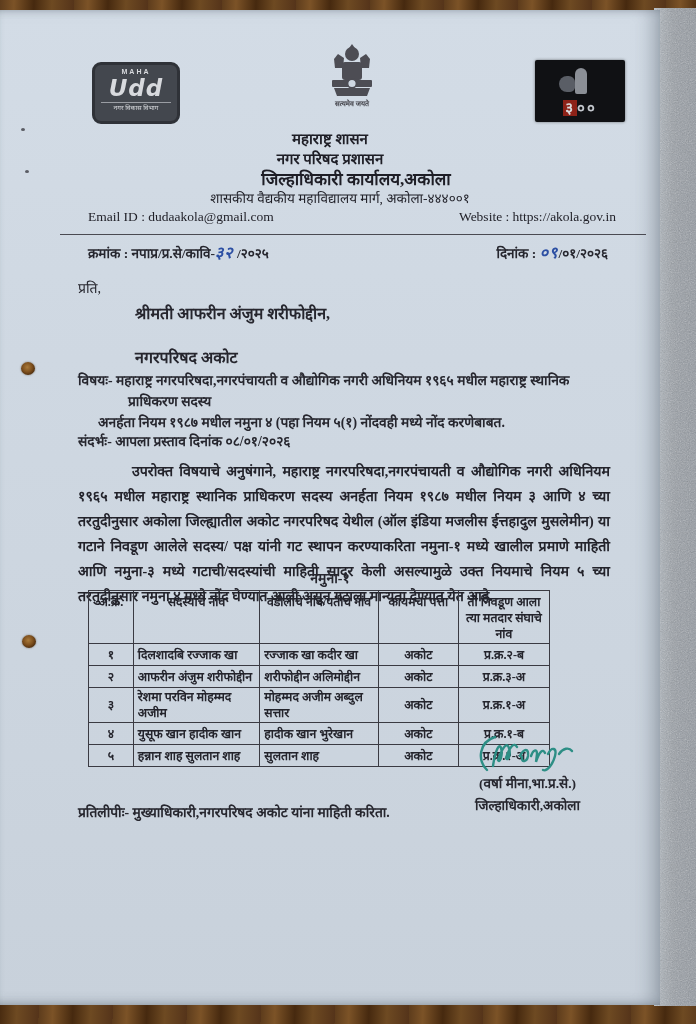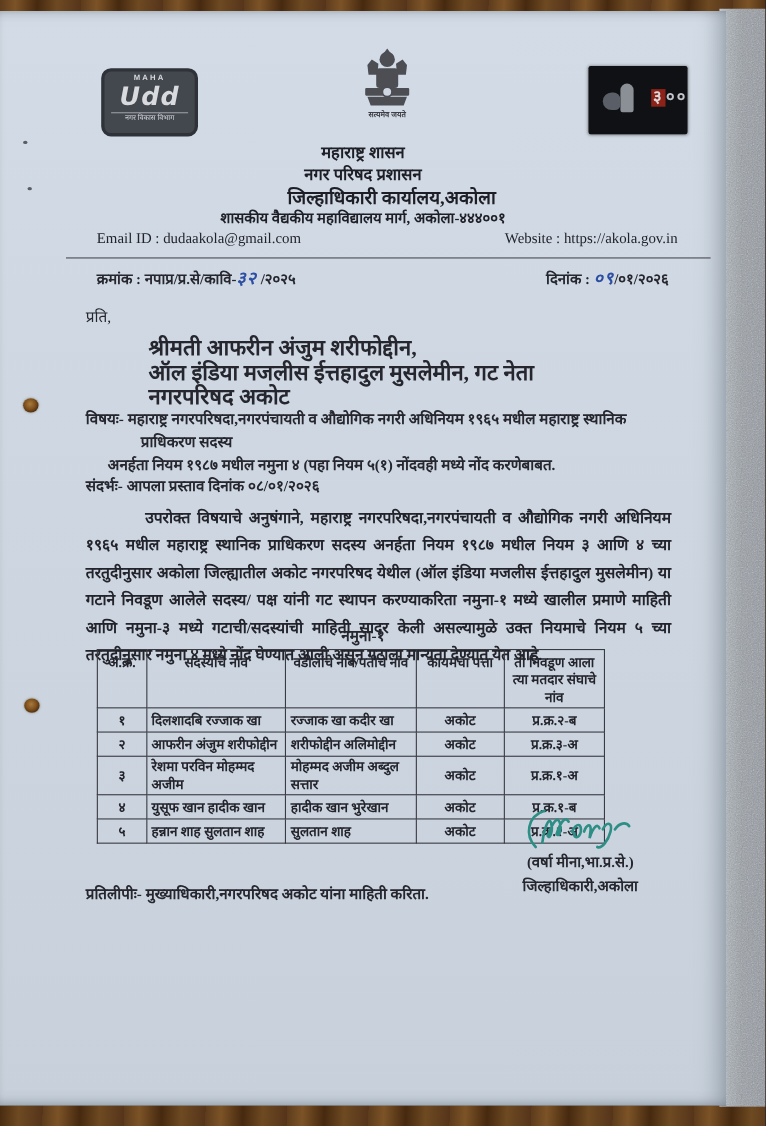--- a/index.html
+++ b/index.html
@@ -21,40 +21,40 @@
     box-shadow:0 0 2px rgba(60,40,10,.6);}
   .staple{position:absolute;width:4px;height:3px;border-radius:50%;background:#3c3c44;opacity:.8;}
   
   #maha-logo{left:92px;top:52px;width:88px;height:62px;background:#43474e;border:3px solid #2f3238;
     border-radius:9px;color:#d8dade;text-align:center;box-sizing:border-box;padding-top:3px;}
   #maha-logo .l1{font-size:7px;letter-spacing:2px;font-weight:bold;line-height:8px;font-family:"Liberation Sans",sans-serif;}
   #maha-logo .l2{font-size:23px;font-weight:bold;font-style:italic;line-height:24px;letter-spacing:1px;font-family:"DejaVu Sans",sans-serif;}
   #maha-logo .l3{font-size:6.5px;line-height:10px;border-top:1px solid #9a9da3;margin:2px 6px 0 6px;white-space:nowrap;}
   #emblem{left:320px;top:30px;width:64px;height:80px;text-align:center;}
   #logo300{left:535px;top:50px;width:90px;height:62px;background:#101114;border-radius:2px;
-    display:flex;align-items:center;justify-content:flex-end;box-shadow:0 0 3px rgba(0,0,0,.5);}
+    display:flex;flex-direction:column;align-items:center;justify-content:flex-end;box-shadow:0 0 3px rgba(0,0,0,.5);}
   #logo300 .fig{width:46px;height:30px;position:relative;}
   #logo300 .fig .statue{position:absolute;left:18px;top:0;width:12px;height:26px;border-radius:6px 6px 2px 2px;background:#8b8f96;}
   #logo300 .fig .horse{position:absolute;left:2px;top:8px;width:16px;height:16px;border-radius:50% 40% 30% 50%;background:#5a5e66;}
   #logo300 .num{font-size:15px;font-weight:bold;color:#c3c7cd;line-height:20px;margin-bottom:4px;letter-spacing:2px;}
   #logo300 .num .red{background:#8d2218;padding:0 2px;color:#d9dadc;}
   
   .centerline{left:0;width:660px;text-align:center;color:#1e1e26;}
   .gl1{top:118px;font-size:15px;font-weight:bold;}
   .gl2{top:138px;font-size:15px;font-weight:bold;}
   .gl3{top:157px;font-size:17px;font-weight:bold;padding-left:26px;}
-  .gl4{top:179px;font-size:13.5px;font-weight:bold;}
+  .gl4{top:179px;font-size:13.5px;font-weight:normal;padding-left:10px;}
   #contact-row{left:88px;right:44px;top:199px;display:flex;justify-content:space-between;font-size:13.5px;color:#22222a;}
   #rule{left:60px;top:224px;width:586px;border-top:1.6px solid #4a4a52;}
   
   #ref-row{left:88px;right:52px;top:231px;display:flex;justify-content:space-between;font-size:13.5px;font-weight:bold;text-align:center;}
   .hand{font-family:"DejaVu Sans",sans-serif;color:#2c4fa3;font-weight:bold;font-style:italic;font-size:16px;letter-spacing:1px;}
   
   #salutation{left:78px;top:268px;font-size:14px;}
-  .addr{left:135px;font-size:20px;font-weight:bold;font-family:Liberation Serif, serif;}
+  .addr{left:135px;font-size:16px;font-weight:bold;font-family:Liberation Serif, serif;}
   .a1{top:292px;} .a2{top:314px;} .a3{top:336px;}
   
   .labelled{left:78px;right:48px;font-size:13.8px;font-weight:bold;line-height:21px;}
   #subject{top:360px;padding-left:50px;text-indent:-50px;}
   #subject .cont{display:block;padding-left:20px;}
   #sandarbh{top:421px;}
   
   #body-p{left:78px;right:50px;top:449px;font-size:14.2px;line-height:25px;text-align:justify;text-indent:54px;font-weight:bold;color:#23232b;}
   
   #tbl-title{left:0;width:660px;top:558px;text-align:center;font-size:14px;font-weight:bold;}
@@ -144,21 +144,20 @@
       <span>
         <span>क्रमांक : नपाप्र/प्र.से/कावि-</span><span class="hand">३२</span><span> /२०२५</span>
       </span>
       <span>
         <span>दिनांक : </span><span class="hand">०९</span><span>/०१/२०२६</span>
       </span>
     </div>
 
     <div id="salutation" class="abs">प्रति,</div>
     <div class="abs addr a1">श्रीमती आफरीन अंजुम शरीफोद्दीन,</div>
-    <div class="abs addr a2">ऑल इंडिया मजलीस ईत्तहादुल मुसलेमीन, गट नेता</div>
     <div class="abs addr a3">नगरपरिषद अकोट</div>
 
     <div id="subject" class="abs labelled">
       <span>विषयः-</span>
       <span>महाराष्ट्र नगरपरिषदा,नगरपंचायती व औद्योगिक नगरी अधिनियम १९६५ मधील महाराष्ट्र स्थानिक प्राधिकरण सदस्य</span>
       <span class="cont">अनर्हता नियम १९८७ मधील नमुना ४ (पहा नियम ५(१) नोंदवही मध्ये नोंद करणेबाबत.</span>
     </div>
 
     <div id="sandarbh" class="abs labelled">
       <span>संदर्भः-</span>

